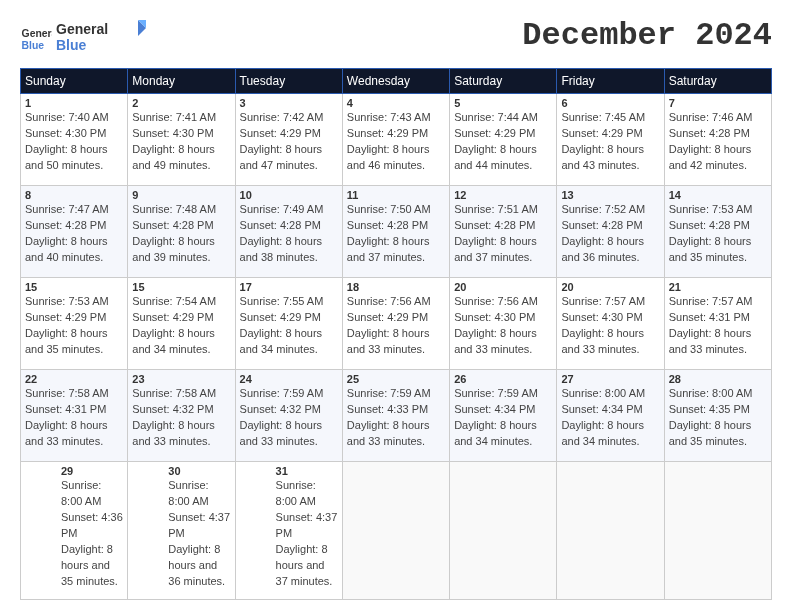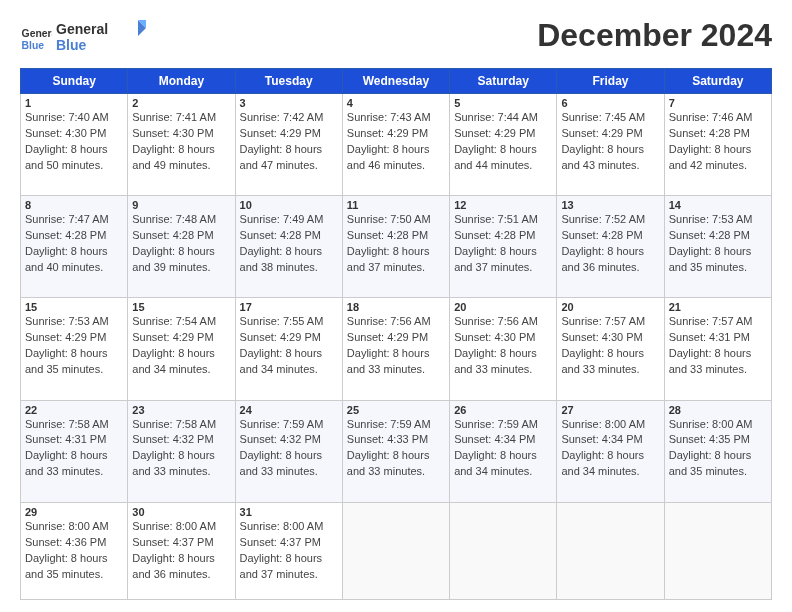--- a/index.html
+++ b/index.html
@@ -27,58 +27,60 @@
       display: flex;
       align-items: center;
       gap: 4px;
     }
     .logo-icon {
       width: 32px;
       height: 32px;
     }
     .title-area {
       text-align: center;
+      font-family: Liberation Mono, monospace;
     }
     .month-title {
       font-size: 32px;
       font-weight: bold;
       color: #333;
       line-height: 1.1;
     }
     .location {
       font-size: 14px;
       color: #555;
       font-style: italic;
     }
     .calendar {
       flex: 1;
       border: 1px solid #ccc;
       border-collapse: collapse;
       width: 100%;
       table-layout: fixed;
     }
     .calendar th {
-      background-color: #1d4ed8;
+      background-color: #0f172a;
       color: #fff;
       font-size: 12px;
-      font-weight: bold;
+      font-weight: normal;
       padding: 5px 4px;
-      text-align: center;
+      text-align: left;
       border: 1px solid #2a5aaf;
     }
     .calendar td {
       border: 1px solid #ccc;
       vertical-align: top;
       padding: 3px 4px;
       font-size: 9.5px;
       color: #333;
       height: 88px;
     }
     .calendar tr:last-child td {
       height: 80px;
+      padding-left: 40px;
     }
     .day-num {
       font-size: 11px;
       font-weight: bold;
       display: block;
       margin-bottom: 1px;
     }
     .cell-content {
       font-size: 11px;
       line-height: 1.45;

